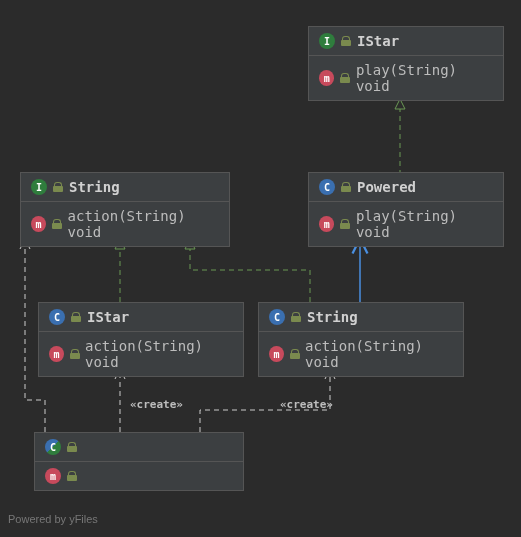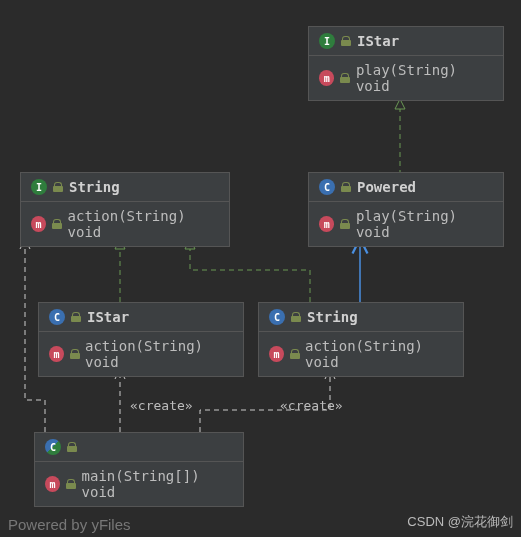--- a/index.html
+++ b/index.html
@@ -79,28 +79,29 @@
   }
   svg.lines {
     position: absolute;
     left: 0; top: 0;
     width: 521px; height: 537px;
     pointer-events: none;
   }
   .note {
     position: absolute;
     color: #bdbdbd;
-    font-size: 13px;
+    font-size: 11px;
+    font-weight: bold;
   }
   .watermark-left {
     position: absolute;
     left: 8px;
-    bottom: 4px;
+    bottom: 12px;
     color: #777;
-    font-size: 15px;
+    font-size: 11px;
     font-family: sans-serif;
   }
   .watermark-right {
     position: absolute;
     right: 8px;
     bottom: 6px;
     color: #bbb;
     font-size: 13px;
     font-family: sans-serif;
   }
@@ -206,23 +207,21 @@
 </div>
 
 <div class="box" style="left:34px; top:432px; width:210px;">
   <div class="title">
     <span class="badge classmain">C</span>
     <span class="lock"></span>
   </div>
   <div class="member">
     <span class="badge method">m</span>
     <span class="lock"></span>
-    <span>main(String[]) void</span>
   </div>
 </div>
 
 <div class="note" style="left:130px; top:398px;">«create»</div>
 <div class="note" style="left:280px; top:398px;">«create»</div>
 
 <div class="watermark-left">Powered by yFiles</div>
-<div class="watermark-right">CSDN @浣花御剑</div>
 
 </div>
 
 </body></html>

